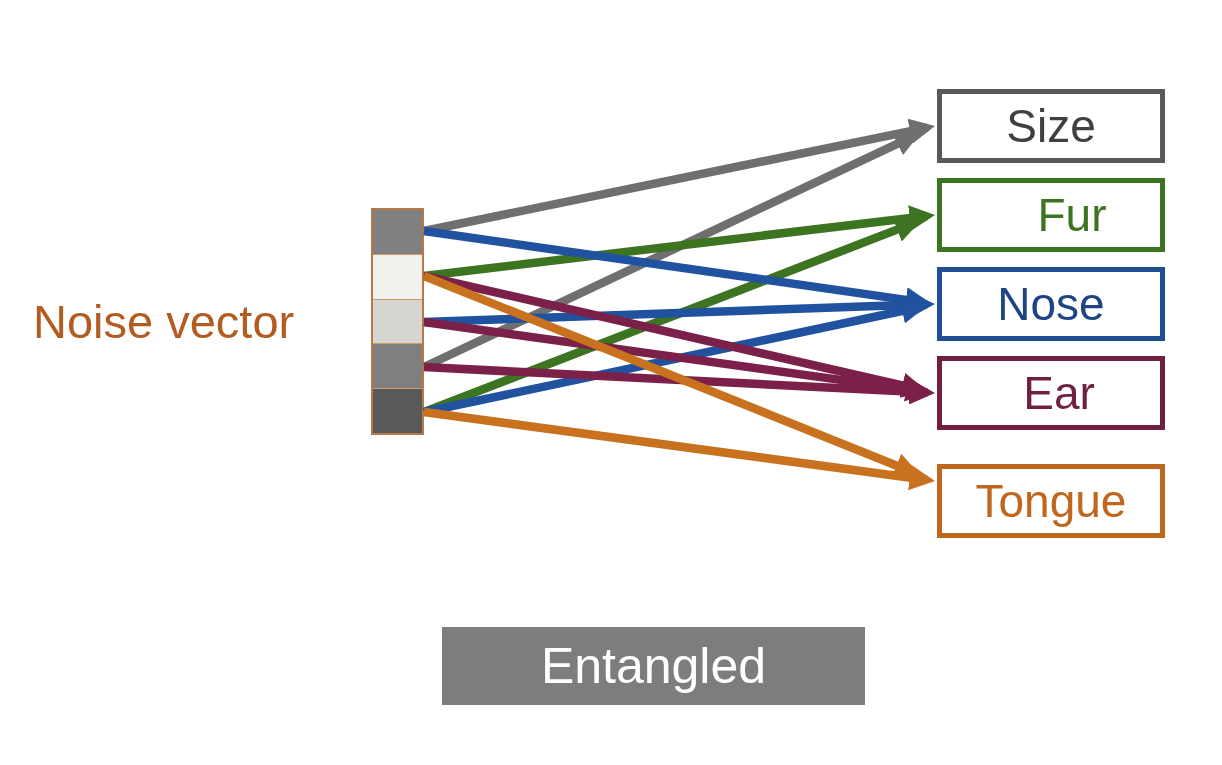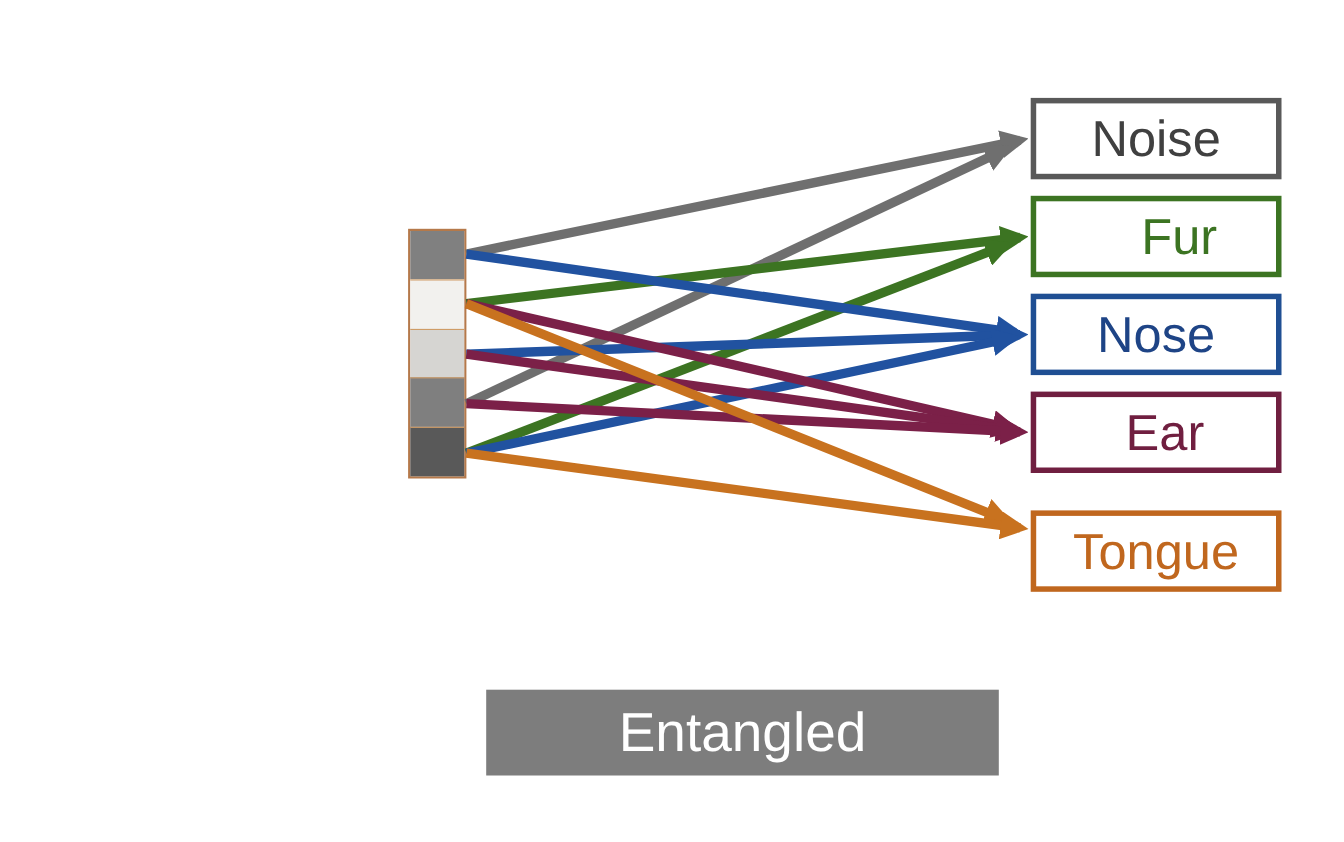--- a/index.html
+++ b/index.html
@@ -63,37 +63,38 @@
   }
   .factor .factor-label {
     font-size: 46px;
     line-height: 46px;
     white-space: nowrap;
   }
   .banner {
     position: absolute;
     left: 442px;
     top: 627px;
-    width: 466px;
+    width: 423px;
     height: 78px;
     display: flex;
     align-items: center;
     justify-content: center;
   }
   .banner .banner-label {
     font-size: 50px;
     line-height: 50px;
     white-space: nowrap;
   }
 </style>
 </head>
 <body>
 
 <div id="stage">
 
+  <div class="noise-label" style="color: rgb(179, 92, 34);">Noise vector</div>
 
   <div class="vector" id="vector" style="border-color: rgb(181, 121, 74);">
       <div class="cell" style="background: rgb(128, 128, 128);"></div>
       <div class="cell" style="background: rgb(242, 241, 238);"></div>
       <div class="cell" style="background: rgb(214, 213, 210);"></div>
       <div class="cell" style="background: rgb(127, 127, 127);"></div>
       <div class="cell" style="background: rgb(89, 89, 89);"></div>
     </div>
 
   <svg id="arrow-layer" viewBox="0 0 1222 765">
@@ -125,21 +126,21 @@
         <line x1="424" y1="276" x2="919.744762407075" y2="389.5071178114046" stroke="#7b2048" stroke-width="8.5" marker-end="url(#mk-ear)"></line>
         <line x1="424" y1="322" x2="923.4608505051449" y2="391.3967130838851" stroke="#7b2048" stroke-width="8.5" marker-end="url(#mk-ear)"></line>
         <line x1="424" y1="367" x2="927.3598831206125" y2="392.61126606875916" stroke="#7b2048" stroke-width="8.5" marker-end="url(#mk-ear)"></line>
         <line x1="424" y1="276" x2="913.0504245679814" y2="472.19439733157765" stroke="#c8721f" stroke-width="8.5" marker-end="url(#mk-tongue)"></line>
         <line x1="424" y1="412" x2="927.4188015206878" y2="479.97631566522006" stroke="#c8721f" stroke-width="8.5" marker-end="url(#mk-tongue)"></line>
       </g>
   </svg>
 
   <div id="factors">
       <div class="factor" style="top: 89px; border-color: rgb(89, 89, 89);">
-        <span class="factor-label" style="color: rgb(64, 64, 64);">Noise</span>
+        <span class="factor-label" style="color: rgb(64, 64, 64);">Size</span>
       </div>
       <div class="factor" style="top: 178px; border-color: rgb(60, 116, 34);">
         <span class="factor-label" style="color: rgb(60, 116, 34); margin-left: 42px;">Fur</span>
       </div>
       <div class="factor" style="top: 267px; border-color: rgb(31, 79, 147);">
         <span class="factor-label" style="color: rgb(30, 68, 134);">Nose</span>
       </div>
       <div class="factor" style="top: 356px; border-color: rgb(112, 31, 64);">
         <span class="factor-label" style="color: rgb(112, 31, 64); margin-left: 16px;">Ear</span>
       </div>

